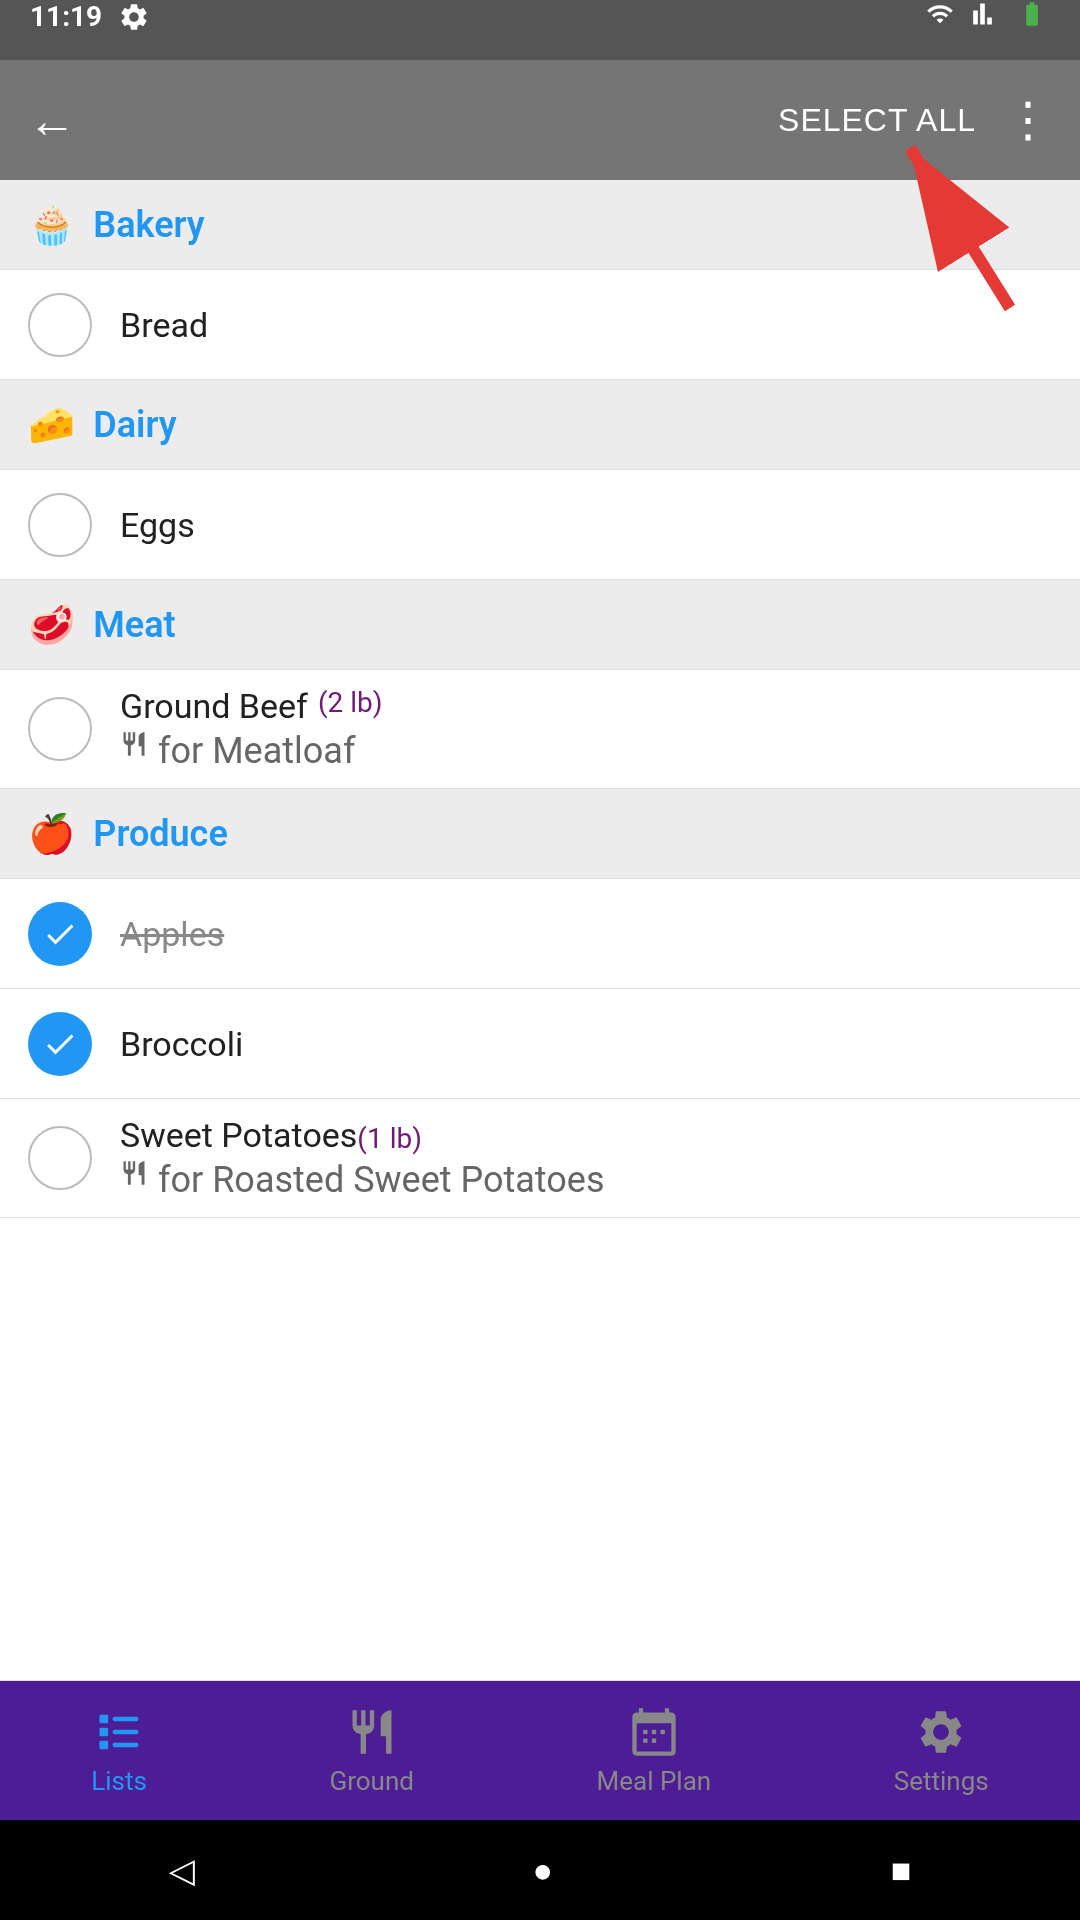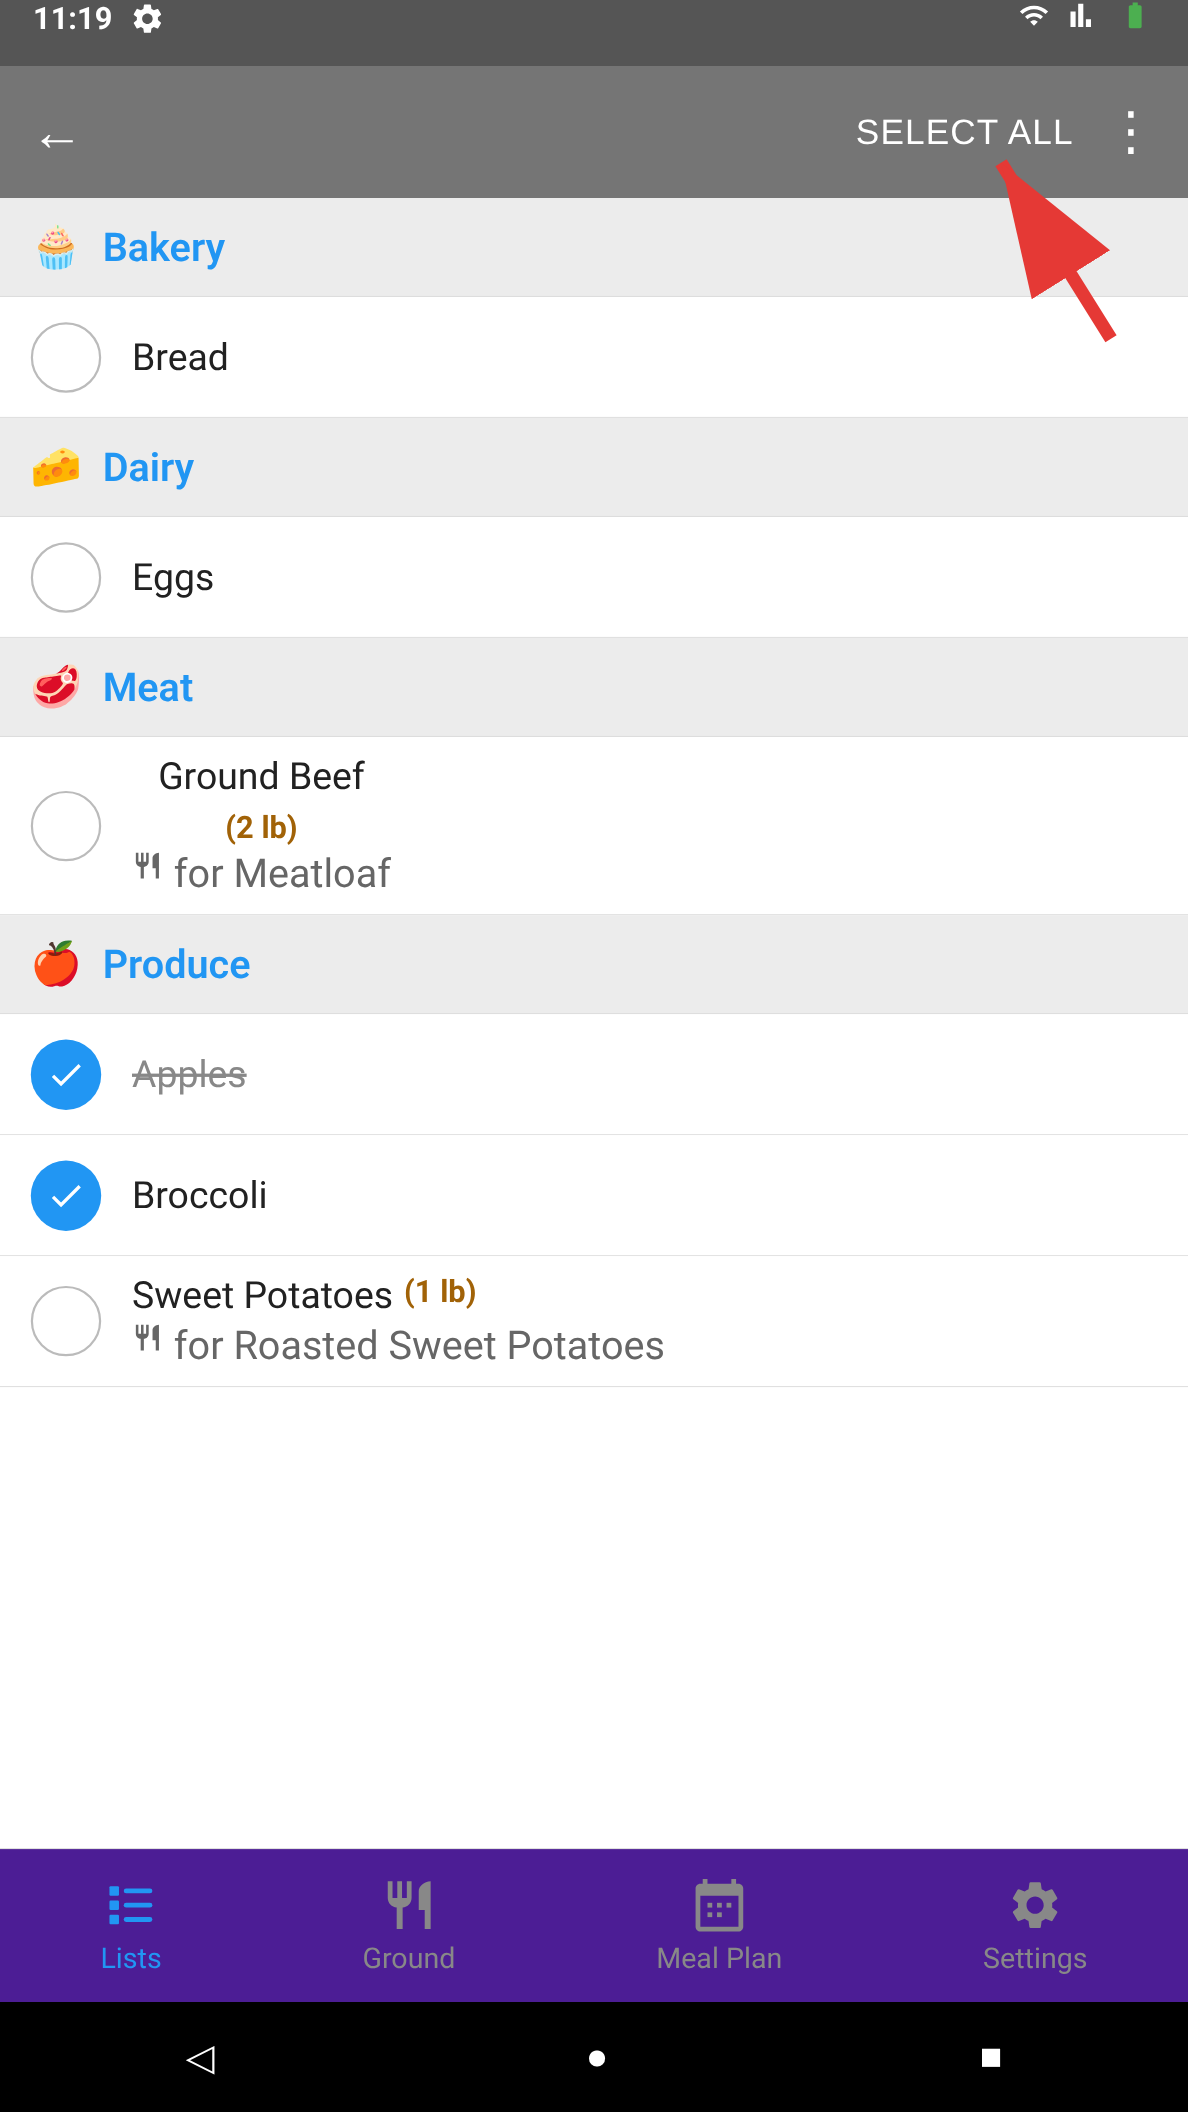--- a/index.html
+++ b/index.html
@@ -135,23 +135,23 @@
       display: flex;
       gap: 10px;
       margin-top: 4px;
       color: #666;
       font-size: 36px;
     }
     .item-sub svg {
       fill: #666;
     }
     .item-qty {
-      color: #a16207;
+      color: #701a75;
       font-size: 28px;
-      font-weight: 700;
+      font-weight: 400;
     }
 
     
     .checkbox-empty {
       width: 64px;
       height: 64px;
       border-radius: 50%;
       border: 2px solid #bbb;
       background: #fff;
       flex-shrink: 0;
@@ -300,21 +300,21 @@
     </div>
   </div>
 
   <div class="category-header">
     <span class="category-icon">🥩</span>
     <span class="category-label">Meat</span>
   </div>
   <div class="list-item">
     <div class="checkbox-empty"></div>
     <div class="list-item-content">
-      <div style="display:flex; align-items:center; gap:10px;flex-direction:column;">
+      <div style="display:flex; align-items:flex-start; gap:10px;">
         <span class="item-name">Ground Beef</span>
         <span class="item-qty">(2 lb)</span>
       </div>
       <div class="item-sub">
         <svg width="28" height="28" viewBox="0 0 24 24">
             <path d="M11 9H9V2H7v7H5V2H3v7c0 2.12 1.66 3.84 3.75 3.97V22h2.5v-9.03C11.34 12.84 13 11.12 13 9V2h-2v7zm5-3v8h2.5v8H21V2c-2.76 0-5 2.24-5 4z" fill="#666"></path>
           </svg>
         <span>for Meatloaf</span>
       </div>
     </div>
@@ -343,21 +343,21 @@
         </svg>
     </div>
     <div class="list-item-content">
       <span class="item-name">Broccoli</span>
     </div>
   </div>
 
   <div class="list-item">
     <div class="checkbox-empty"></div>
     <div class="list-item-content">
-      <div style="display:flex; align-items:flex-start; gap:10px;">
+      <div style="display:flex; align-items:flex-end; ">
         <span class="item-name">Sweet Potatoes</span>
         <span class="item-qty">(1 lb)</span>
       </div>
       <div class="item-sub">
         <svg width="28" height="28" viewBox="0 0 24 24">
             <path d="M11 9H9V2H7v7H5V2H3v7c0 2.12 1.66 3.84 3.75 3.97V22h2.5v-9.03C11.34 12.84 13 11.12 13 9V2h-2v7zm5-3v8h2.5v8H21V2c-2.76 0-5 2.24-5 4z" fill="#666"></path>
           </svg>
         <span>for Roasted Sweet Potatoes</span>
       </div>
     </div>

